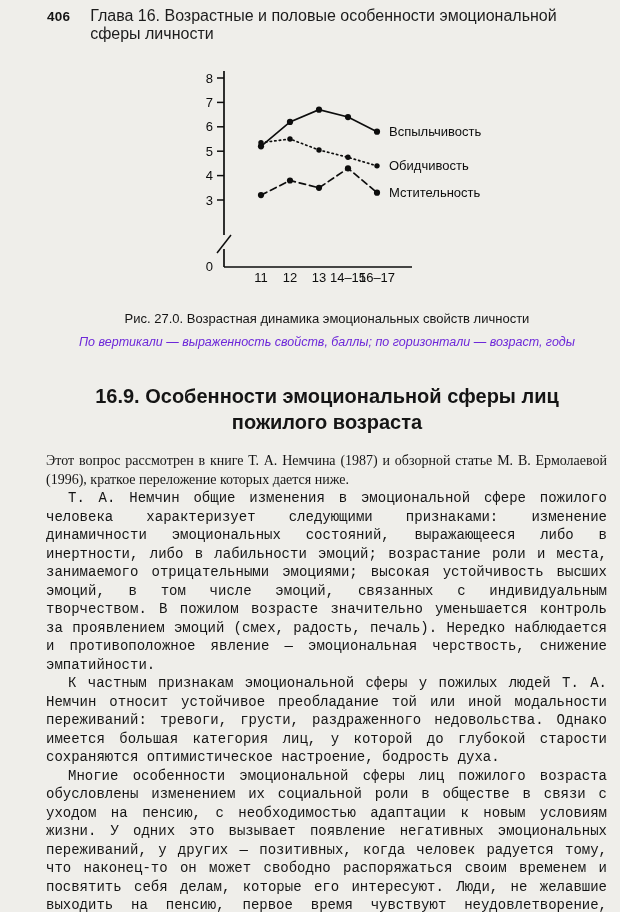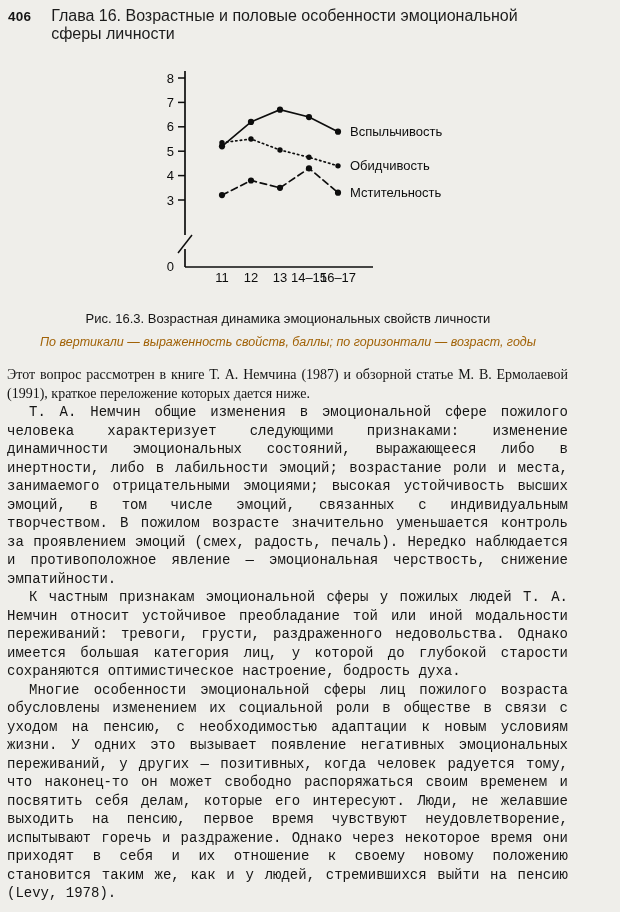--- a/index.html
+++ b/index.html
@@ -3,21 +3,21 @@
 <meta charset="utf-8">
 <style>
   html,body{margin:0;padding:0;}
   body{
     width:620px;height:912px;
     background:#efeeea;
     color:#151515;
     overflow:hidden;
     font-family:"Liberation Serif", serif;
   }
-  .page{width:576px;height:912px;position:relative;}
+  .page{width:576px;height:912px;position:relative;margin-left:39px;}
 
   
   .runhead{
     display:flex;align-items:baseline;gap:20px;
     padding:7px 8px 0 8px;
     font-family:"Liberation Sans", sans-serif;
   }
   .pagenum{font-size:13.5px;font-weight:700;letter-spacing:.2px;}
   .runtitle{font-size:16px;color:#1c1c1c;}
 
@@ -30,21 +30,21 @@
     font-family:"Liberation Sans", sans-serif;
     font-size:13px;
     margin:14px 30px 0 30px;
   }
   .subcaption{
     text-align:center;
     font-family:"Liberation Sans", sans-serif;
     font-style:italic;
     font-size:12.5px;
     margin:9px 20px 0 20px;
-    color:#a16207;
+    color:#6d28d9;
   }
 
   
   .section-heading{
     font-family:"Liberation Sans", sans-serif;
     font-weight:700;
     font-size:20px;
     line-height:26px;
     text-align:center;
     max-width:550px;
@@ -112,25 +112,26 @@
           <circle cx="154" cy="123.28" r="3.1" fill="#0d0d0d"></circle>
           <circle cx="183" cy="147.68" r="3.1" fill="#0d0d0d"></circle>
           <text x="195" y="152.18" font-size="13">Мстительность</text>
           <text x="67" y="237" text-anchor="middle" font-size="13">11</text>
           <text x="96" y="237" text-anchor="middle" font-size="13">12</text>
           <text x="125" y="237" text-anchor="middle" font-size="13">13</text>
           <text x="154" y="237" text-anchor="middle" font-size="13">14–15</text>
           <text x="183" y="237" text-anchor="middle" font-size="13">16–17</text>
         </svg>
     </div>
-    <div class="caption">Рис. 16.3. Возрастная динамика эмоциональных свойств личности</div>
+    <div class="caption">Рис. 27.0. Возрастная динамика эмоциональных свойств личности</div>
     <div class="subcaption">По вертикали — выраженность свойств, баллы; по горизонтали — возраст, годы</div>
   </div>
 
+  <h2 class="section-heading">16.9. Особенности эмоциональной сферы лиц пожилого возраста</h2>
 
   <div class="bodytext">
-    <p>Этот вопрос рассмотрен в книге Т. А. Немчина (1987) и обзорной статье М. В. Ермолаевой (1991), краткое переложение которых дается ниже.</p>
+    <p>Этот вопрос рассмотрен в книге Т. А. Немчина (1987) и обзорной статье М. В. Ермолаевой (1996), краткое переложение которых дается ниже.</p>
     <p class="indent">Т. А. Немчин общие изменения в эмоциональной сфере пожилого человека характеризует следующими признаками: изменение динамичности эмоциональных состояний, выражающееся либо в инертности, либо в лабильности эмоций; возрастание роли и места, занимаемого отрицательными эмоциями; высокая устойчивость высших эмоций, в том числе эмоций, связанных с индивидуальным творчеством. В пожилом возрасте значительно уменьшается контроль за проявлением эмоций (смех, радость, печаль). Нередко наблюдается и противоположное явление — эмоциональная черствость, снижение эмпатийности.</p>
     <p class="indent">К частным признакам эмоциональной сферы у пожилых людей Т. А. Немчин относит устойчивое преобладание той или иной модальности переживаний: тревоги, грусти, раздраженного недовольства. Однако имеется большая категория лиц, у которой до глубокой старости сохраняются оптимистическое настроение, бодрость духа.</p>
     <p class="indent">Многие особенности эмоциональной сферы лиц пожилого возраста обусловлены изменением их социальной роли в обществе в связи с уходом на пенсию, с необходимостью адаптации к новым условиям жизни. У одних это вызывает появление негативных эмоциональных переживаний, у других — позитивных, когда человек радуется тому, что наконец-то он может свободно распоряжаться своим временем и посвятить себя делам, которые его интересуют. Люди, не желавшие выходить на пенсию, первое время чувствуют неудовлетворение, испытывают горечь и раздражение. Однако через некоторое время они приходят в себя и их отношение к своему новому положению становится таким же, как и у людей, стремившихся выйти на пенсию (Levy, 1978).</p>
   </div>
 
 </div>
 
 </body></html>

